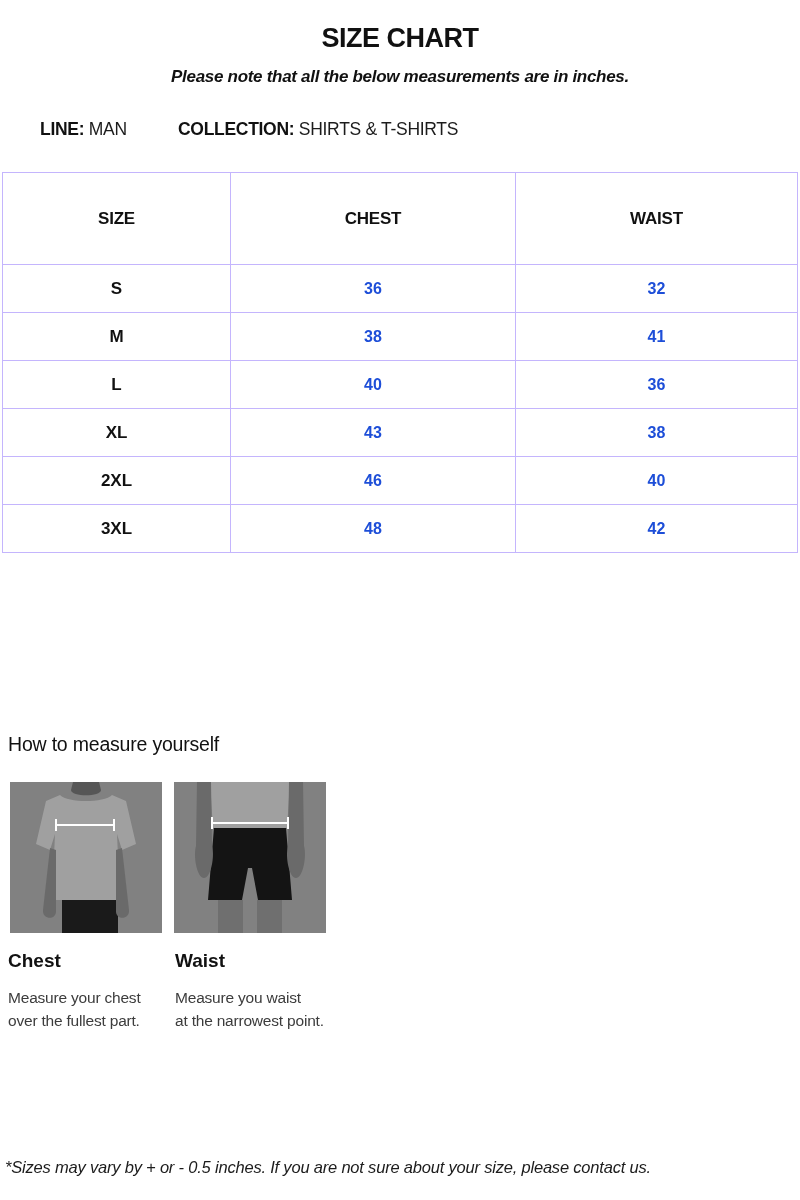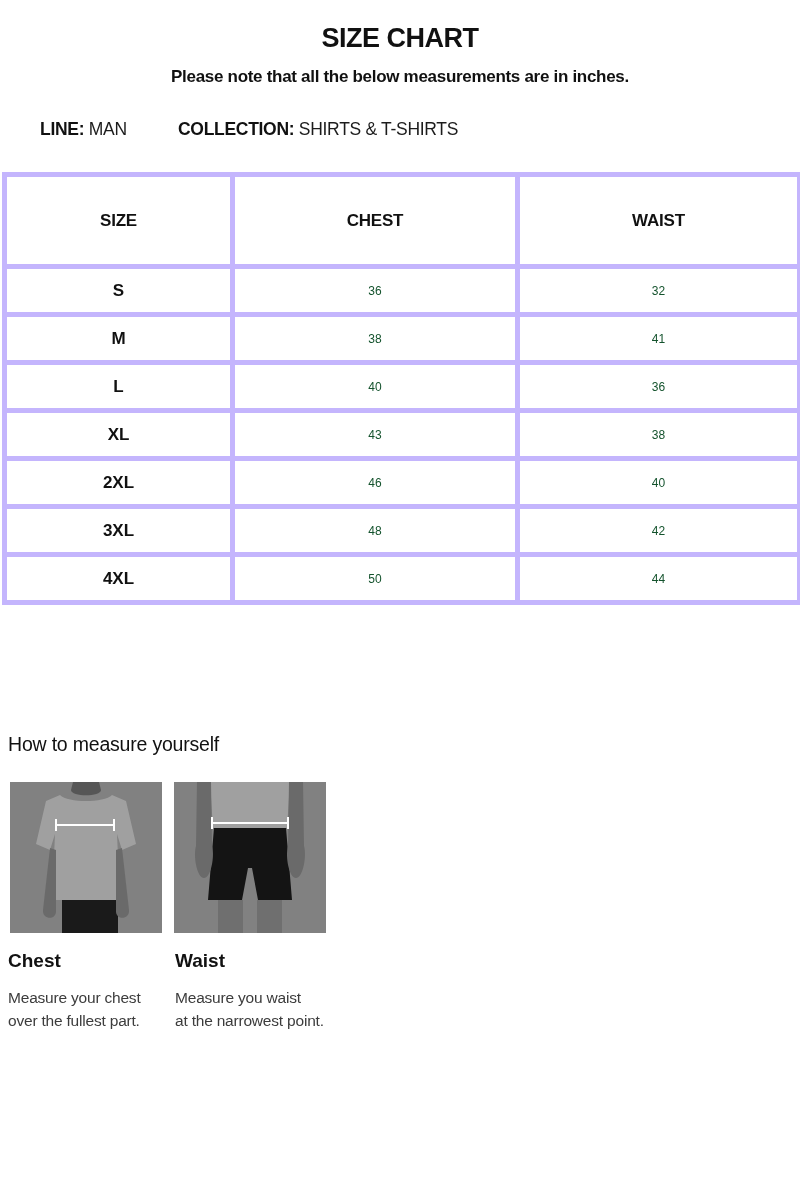--- a/index.html
+++ b/index.html
@@ -23,20 +23,21 @@
     letter-spacing: -0.5px;
   }
   .subtitle {
     position: absolute;
     top: 45px; left: 0;
     width: 100%;
     text-align: center;
     font-size: 17px;
     font-weight: 700;
     letter-spacing: -0.3px;
+    font-style: italic;
   }
   .meta-line, .meta-collection {
     position: absolute;
     top: 97px;
     font-size: 17.5px;
     letter-spacing: -0.3px;
     white-space: nowrap;
   }
   .meta-line { left: 40px; }
   .meta-collection { left: 178px; }
@@ -45,35 +46,35 @@
 
   table.size-table {
     position: absolute;
     top: 150px; left: 2px;
     width: 795px;
     border-collapse: collapse;
     table-layout: fixed;
     background: #fff;
   }
   table.size-table th, table.size-table td {
-    border: 5px solid #c4b5fd;
+    border: 1px solid #c4b5fd;
     text-align: center;
     vertical-align: middle;
     padding: 0;
   }
   table.size-table thead tr { height: 92px; }
   table.size-table tbody tr { height: 48px; }
   table.size-table th {
     font-size: 17px;
     font-weight: 700;
     color: #111;
     letter-spacing: -0.2px;
   }
   td.cell-size { font-size: 17px; font-weight: 700; color: #111; }
-  td.cell-val  { font-size: 12px; font-weight: 400; color: #14532d; }
+  td.cell-val  { font-size: 16px; font-weight: 700; color: #1d4ed8; }
 
   .section-heading {
     position: absolute;
     top: 711px; left: 8px;
     font-size: 19.5px;
     font-weight: 400;
     letter-spacing: -0.2px;
   }
   .figure { position: absolute; top: 760px; }
   .figure.chest { left: 10px; }
@@ -163,25 +164,20 @@
       </tr>
       <tr>
         <td class="cell-size">2XL</td>
         <td class="cell-val">46</td>
         <td class="cell-val">40</td>
       </tr>
       <tr>
         <td class="cell-size">3XL</td>
         <td class="cell-val">48</td>
         <td class="cell-val">42</td>
-      </tr>
-      <tr>
-        <td class="cell-size">4XL</td>
-        <td class="cell-val">50</td>
-        <td class="cell-val">44</td>
       </tr>
     </tbody>
   </table>
 
   <div class="section-heading">How to measure yourself</div>
 
   <svg class="figure chest" width="152" height="151" viewBox="0 0 152 151">
     <rect width="152" height="151" fill="#818181"></rect>
     <path d="M63,0 L89,0 L91,8 C91,15 61,15 61,8 Z" fill="#565656"></path>
     <path d="M50,13 C58,21 94,21 102,13 L116,19 L126,62 L112,68 L107,52 L110,118 L42,118 L45,52 L40,68 L26,62 L36,19 Z" fill="#a0a0a0"></path>
@@ -215,14 +211,15 @@
 
   <div class="measure-desc chest">
     <div>Measure your chest</div>
     <div>over the fullest part.</div>
   </div>
   <div class="measure-desc waist">
     <div>Measure you waist</div>
     <div>at the narrowest point.</div>
   </div>
 
+  <div class="footer-note">*Sizes may vary by + or - 0.5 inches. If you are not sure about your size, please contact us.</div>
 
 </div>
 
 </body></html>

